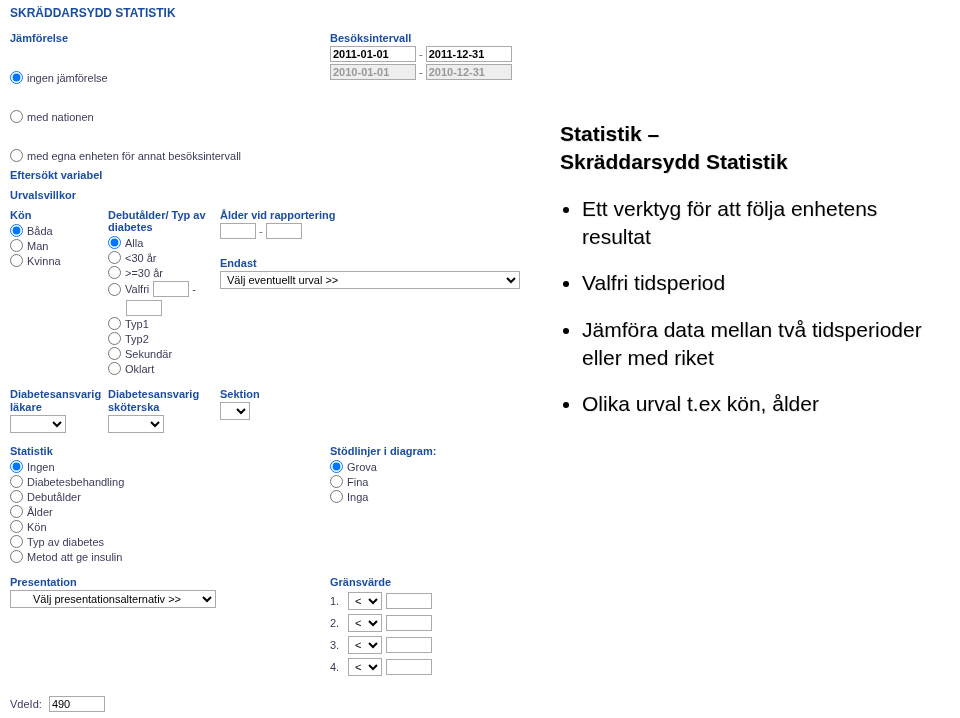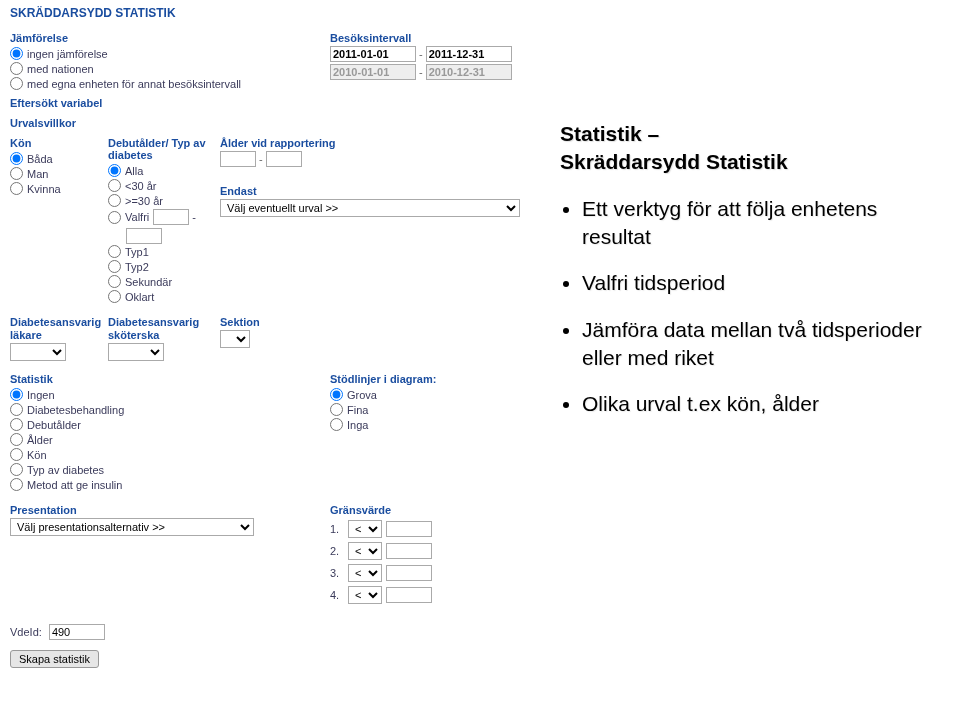--- a/index.html
+++ b/index.html
@@ -91,21 +91,21 @@
   .gransvarde-row span.num { width: 14px; color:#3a3a5a;}
   .gransvarde-row select { width: 34px; margin: 0 4px;}
   .gransvarde-row input { width: 40px;}
 </style>
 </head>
 <body>
 
 <div class="title">SKRÄDDARSYDD STATISTIK</div>
 
 <div class="row">
-  <div class="col" style="width:320px;">
+  <div class="col" style="width:320px;gap:24px;">
     <div class="section-label">Jämförelse</div>
     <label class="radio-item">
         <input type="radio" name="jamf" checked="" style="">
         <span>ingen jämförelse</span>
       </label>
     <label class="radio-item">
         <input type="radio" name="jamf" style="">
         <span>med nationen</span>
       </label>
     <label class="radio-item">
@@ -265,21 +265,21 @@
     <label class="radio-item">
         <input type="radio" name="stod" style="">
         <span>Inga</span>
       </label>
   </div>
 </div>
 
 <div class="row block">
   <div class="col" style="width:320px;">
     <div class="section-label">Presentation</div>
-    <select style="width:244px;">
+    <select style="width:206px;text-align:center;">
       <option>Välj presentationsalternativ &gt;&gt;</option>
     </select>
   </div>
   <div class="col">
     <div class="section-label">Gränsvärde</div>
     <div class="gransvarde-row">
         <span class="num">1.</span>
         <select><option>&lt;</option></select>
         <input type="text" style="">
       </div>

